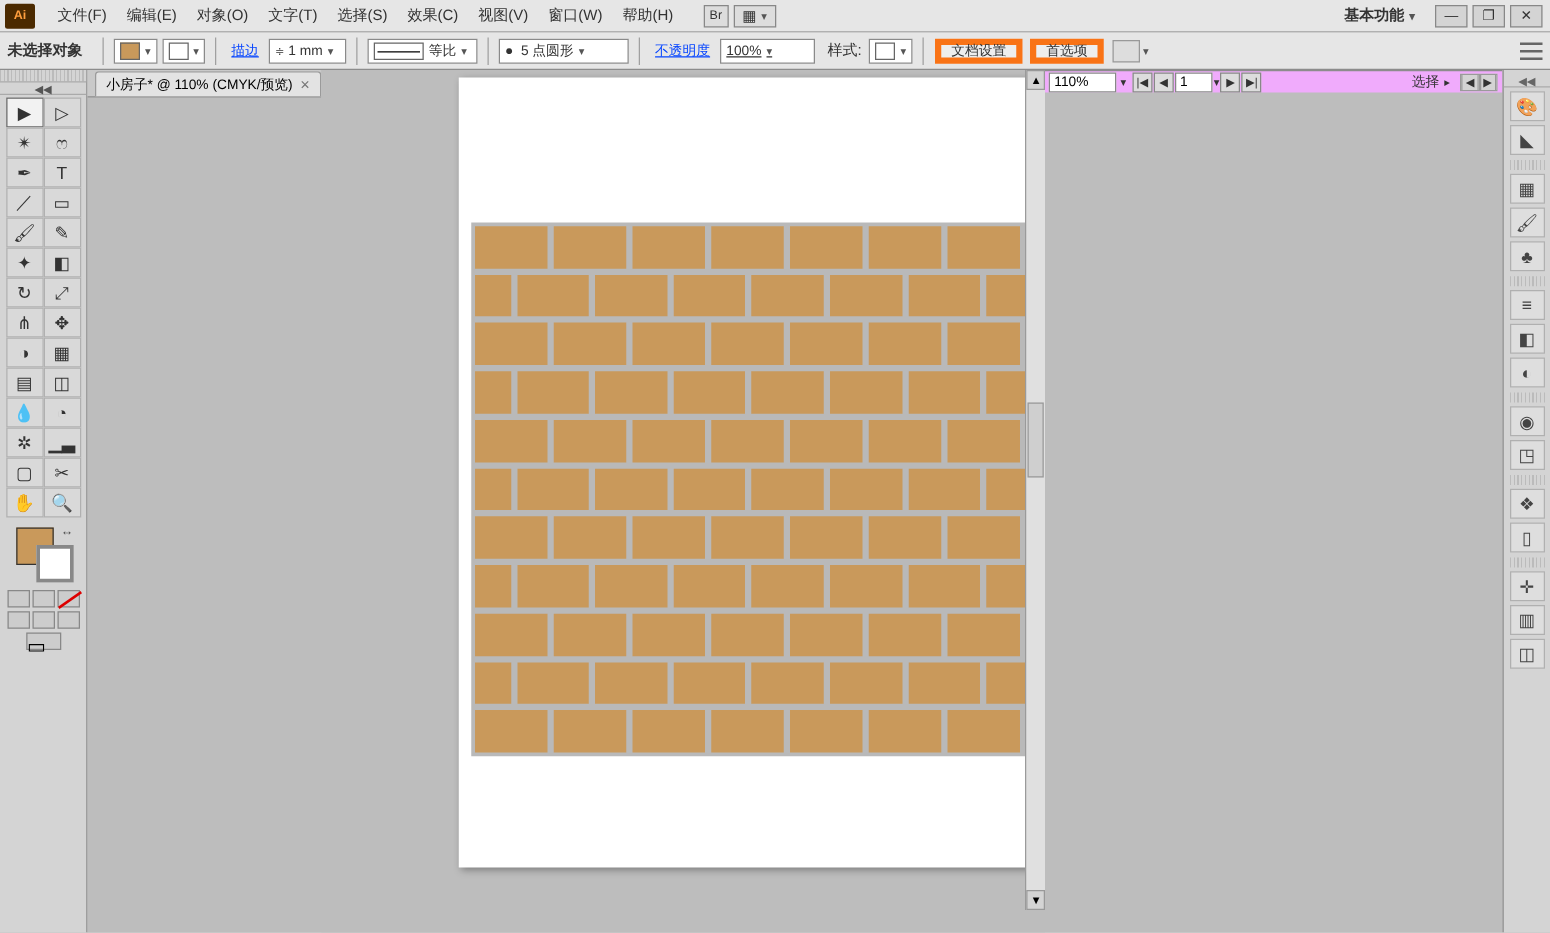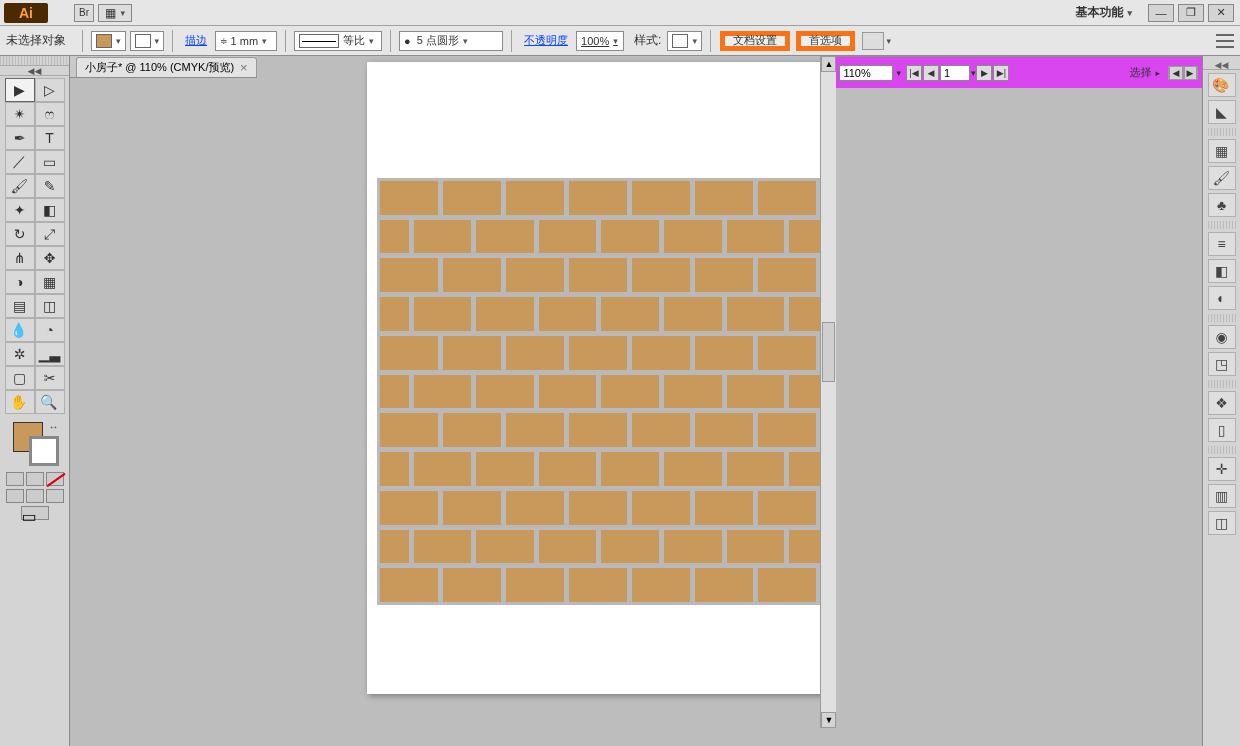--- a/index.html
+++ b/index.html
@@ -10,25 +10,25 @@
     height: 26px;
     background: #e6e6e6;
     border-bottom: 1px solid #a0a0a0;
     display: flex;
     align-items: center;
     font-size: 12px;
     color: #333;
     padding-left: 4px;
   }
   .menubar .logo {
-    width: 44px; height: 20px;
+    width: 24px; height: 20px;
     background: #4b2a00;
     color: #ff9f3e;
     font-weight: bold;
-    font-size: 14px;
+    font-size: 10px;
     display: flex; align-items: center; justify-content: center;
     border-radius: 2px;
     margin-right: 10px;
   }
   .menubar .menu-item { padding: 0 8px; cursor: default; }
   .menubar .spacer-sm { width: 14px; }
   .menubar .mini-btn {
     width: 20px; height: 18px; border: 1px solid #888; background: #ddd;
     margin: 0 2px; display: inline-flex; align-items: center; justify-content: center;
     font-size: 10px;
@@ -143,21 +143,21 @@
     position: absolute; right: 0; top: 0; bottom: 18px; width: 16px;
     background: #e0e0e0; border-left: 1px solid #9a9a9a;
     display: flex; flex-direction: column;
   }
   .vscroll .arrow { height: 16px; background: #d4d4d4; border: 1px solid #999; font-size:9px; display:flex;align-items:center;justify-content:center; }
   .vscroll .track { flex:1; position:relative; }
   .vscroll .thumb { position:absolute; left:1px; right:1px; top:250px; height:60px; background:#cfcfcf; border:1px solid #999; }
 
   
   .statusbar {
-    height: 32px; background: #d946ef; border-top: 1px solid #8c8c8c;
+    height: 18px; background: #f0abfc; border-top: 1px solid #8c8c8c;
     display: flex; align-items: center; font-size: 11px; color: #333;
   }
   .statusbar .zoom { width: 54px; height: 16px; border:1px solid #888; background:#fff; margin: 0 3px; padding: 0 3px; font-size: 11px; }
   .statusbar .nav-btn { width:16px; height:16px; border:1px solid #888; background:#ddd; font-size:9px; display:flex;align-items:center;justify-content:center; margin-left:1px;}
   .statusbar .artnum { width:30px; height:16px; border:1px solid #888; background:#fff; margin: 0 1px; padding:0 3px; font-size:11px; }
   .statusbar .tool-label { margin-left: 120px; }
   .statusbar .hscroll { flex:1; margin: 0 4px 0 8px; height: 14px; background:#e6e6e6; border:1px solid #9a9a9a; display:flex; }
   .statusbar .hscroll .arrow { width:14px; background:#d4d4d4; border-right:1px solid #999; border-left:1px solid #999; font-size:9px; display:flex;align-items:center;justify-content:center;}
   .statusbar .hscroll .track { flex:1; position:relative; }
   .statusbar .hscroll .thumb { position:absolute; top:0; bottom:0; left:4%; width:88%; background:#cfcfcf; border:1px solid #999; }
@@ -173,38 +173,49 @@
     width: 28px; height: 24px; margin: 3px 0; border: 1px solid #b0b0b0;
     background: #dedede; display:flex; align-items:center; justify-content:center;
     font-size: 14px; color:#444;
   }
 </style>
 </head>
 <body>
 
 <div class="menubar">
   <div class="logo">Ai</div>
+  <div id="menu-slot" style="display: flex;">
+      <div class="menu-item">文件(F)</div>
+      <div class="menu-item">编辑(E)</div>
+      <div class="menu-item">对象(O)</div>
+      <div class="menu-item">文字(T)</div>
+      <div class="menu-item">选择(S)</div>
+      <div class="menu-item">效果(C)</div>
+      <div class="menu-item">视图(V)</div>
+      <div class="menu-item">窗口(W)</div>
+      <div class="menu-item">帮助(H)</div>
+    </div>
   <div class="spacer-sm"></div>
   <div class="mini-btn">Br</div>
   <div class="grid-btn ctl-drop">
     <span>▦</span>
   </div>
   <div class="flex-spacer"></div>
   <div class="workspace">
     <span>基本功能</span><span class="tri">▾</span>
   </div>
   <div class="win-btns">
     <div class="win-btn">—</div>
     <div class="win-btn">❐</div>
     <div class="win-btn">✕</div>
   </div>
 </div>
 
 <div class="controlbar">
-  <span style="margin-right:10px;">未选择对象</span>
+  <span style="margin-right:10px;font-weight:bold;">未选择对象</span>
   <div class="ctl-sep"></div>
   <div class="ctl-chip ctl-drop">
       <span class="swatch sand"></span>
     </div>
   <div class="ctl-chip ctl-drop">
       <span class="swatch none"></span>
     </div>
   <div class="ctl-sep"></div>
   <a class="ctl-link">描边</a>
   <div class="ctl-chip ctl-drop" style="width:62px;">
@@ -216,21 +227,21 @@
     <span class="swatch line" style="width:40px;"></span>
     <span style="margin-left:4px;">等比</span>
   </div>
   <div class="ctl-sep"></div>
   <div class="ctl-chip ctl-drop" style="width:104px;">
     <span style="margin-right:6px;">●</span>
     <span>5 点圆形</span>
   </div>
   <div class="ctl-sep"></div>
   <a class="ctl-link">不透明度</a>
-  <div class="ctl-chip ctl-drop" style="width:48px;text-decoration:underline;">
+  <div class="ctl-chip ctl-drop" style="width:76px;text-decoration:underline;">
     <span>100%</span>
   </div>
   <span style="margin:0 4px 0 8px;">样式:</span>
   <div class="ctl-chip ctl-drop">
       <span class="swatch none"></span>
     </div>
   <div class="ctl-sep"></div>
   <div class="ctl-btn">文档设置</div>
   <div class="ctl-btn">首选项</div>
   <div class="pref-icon"></div>

